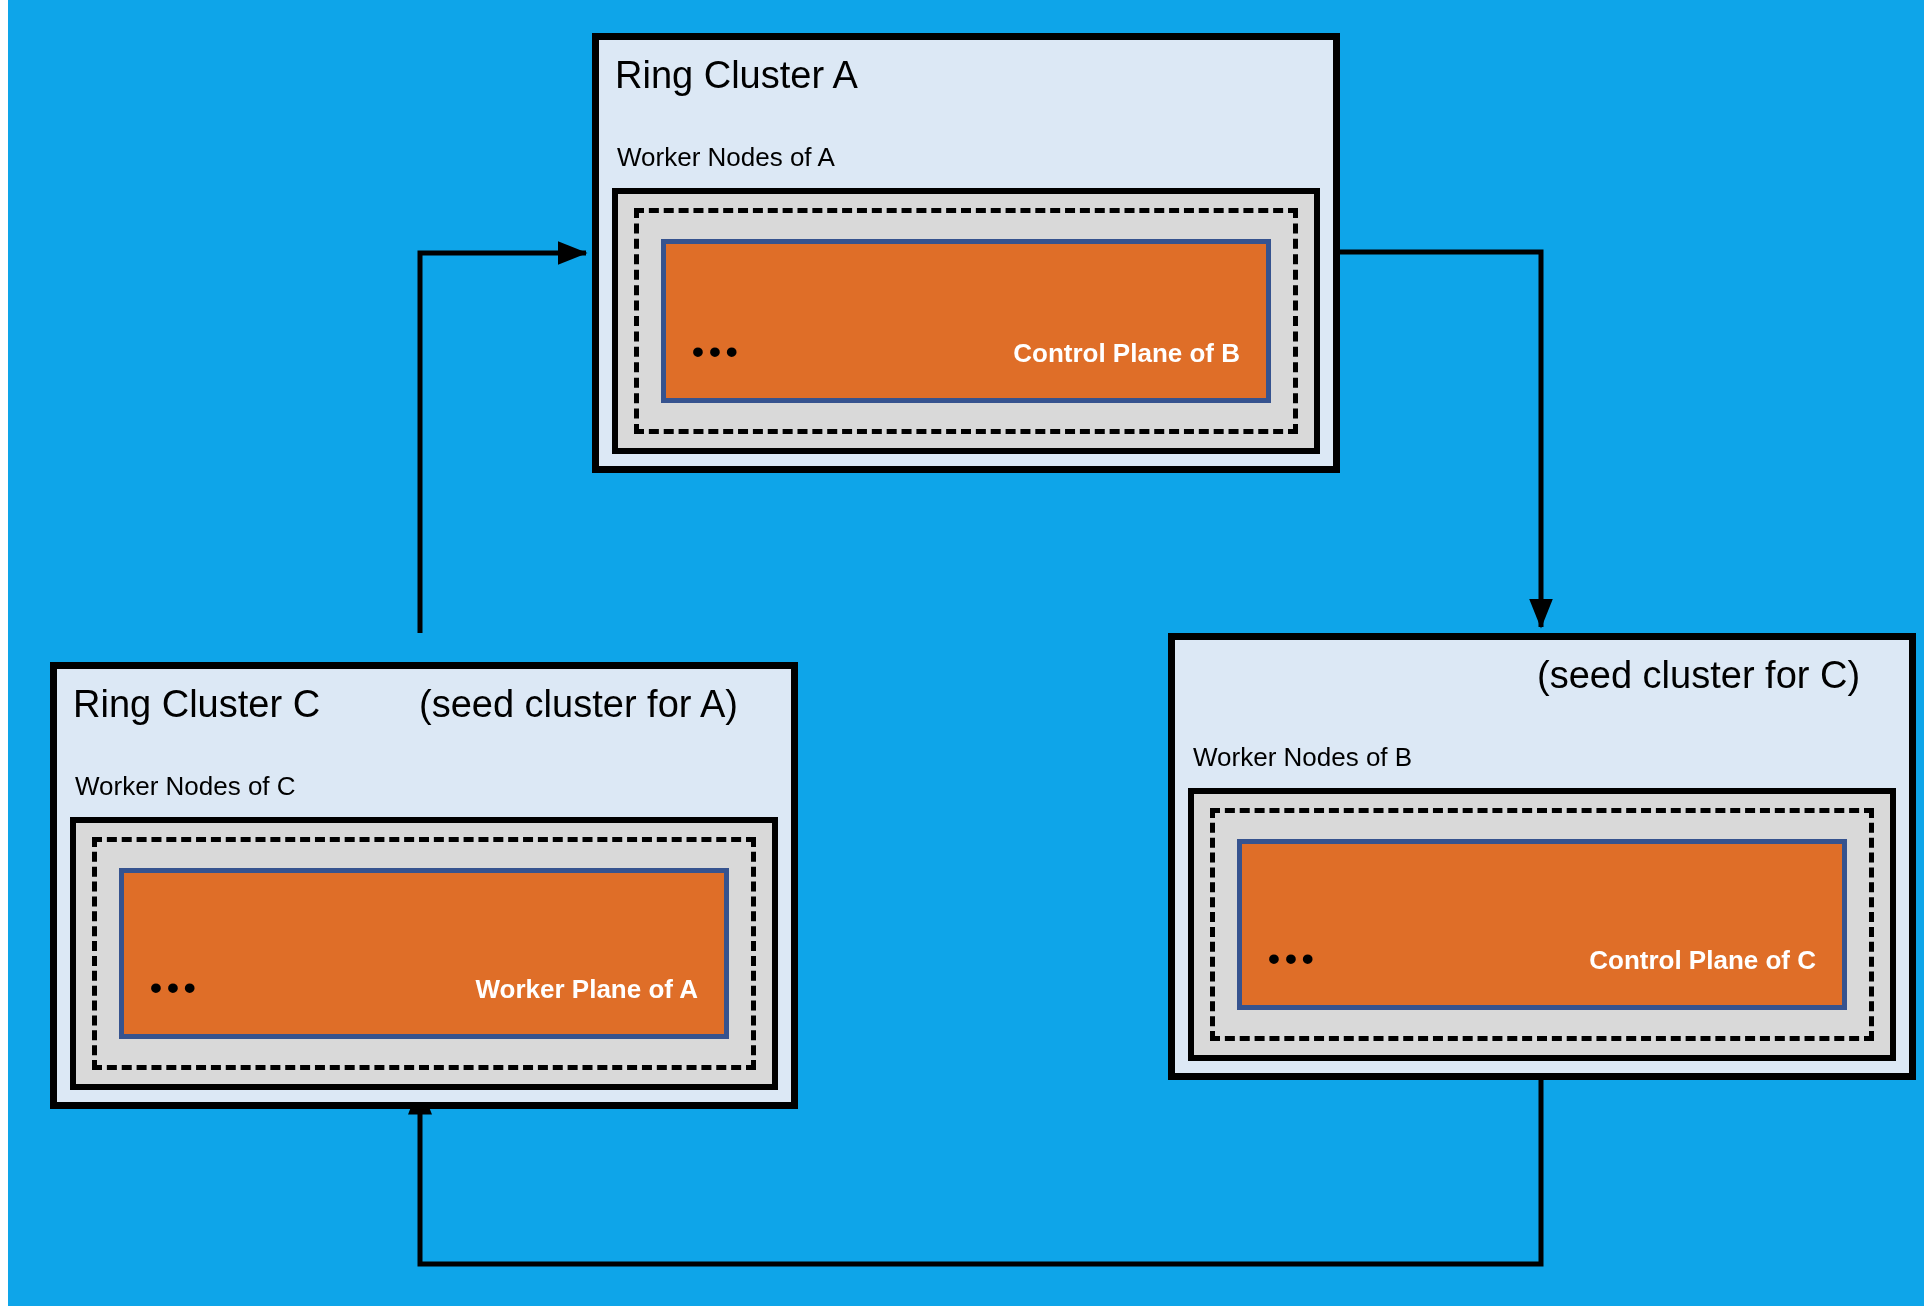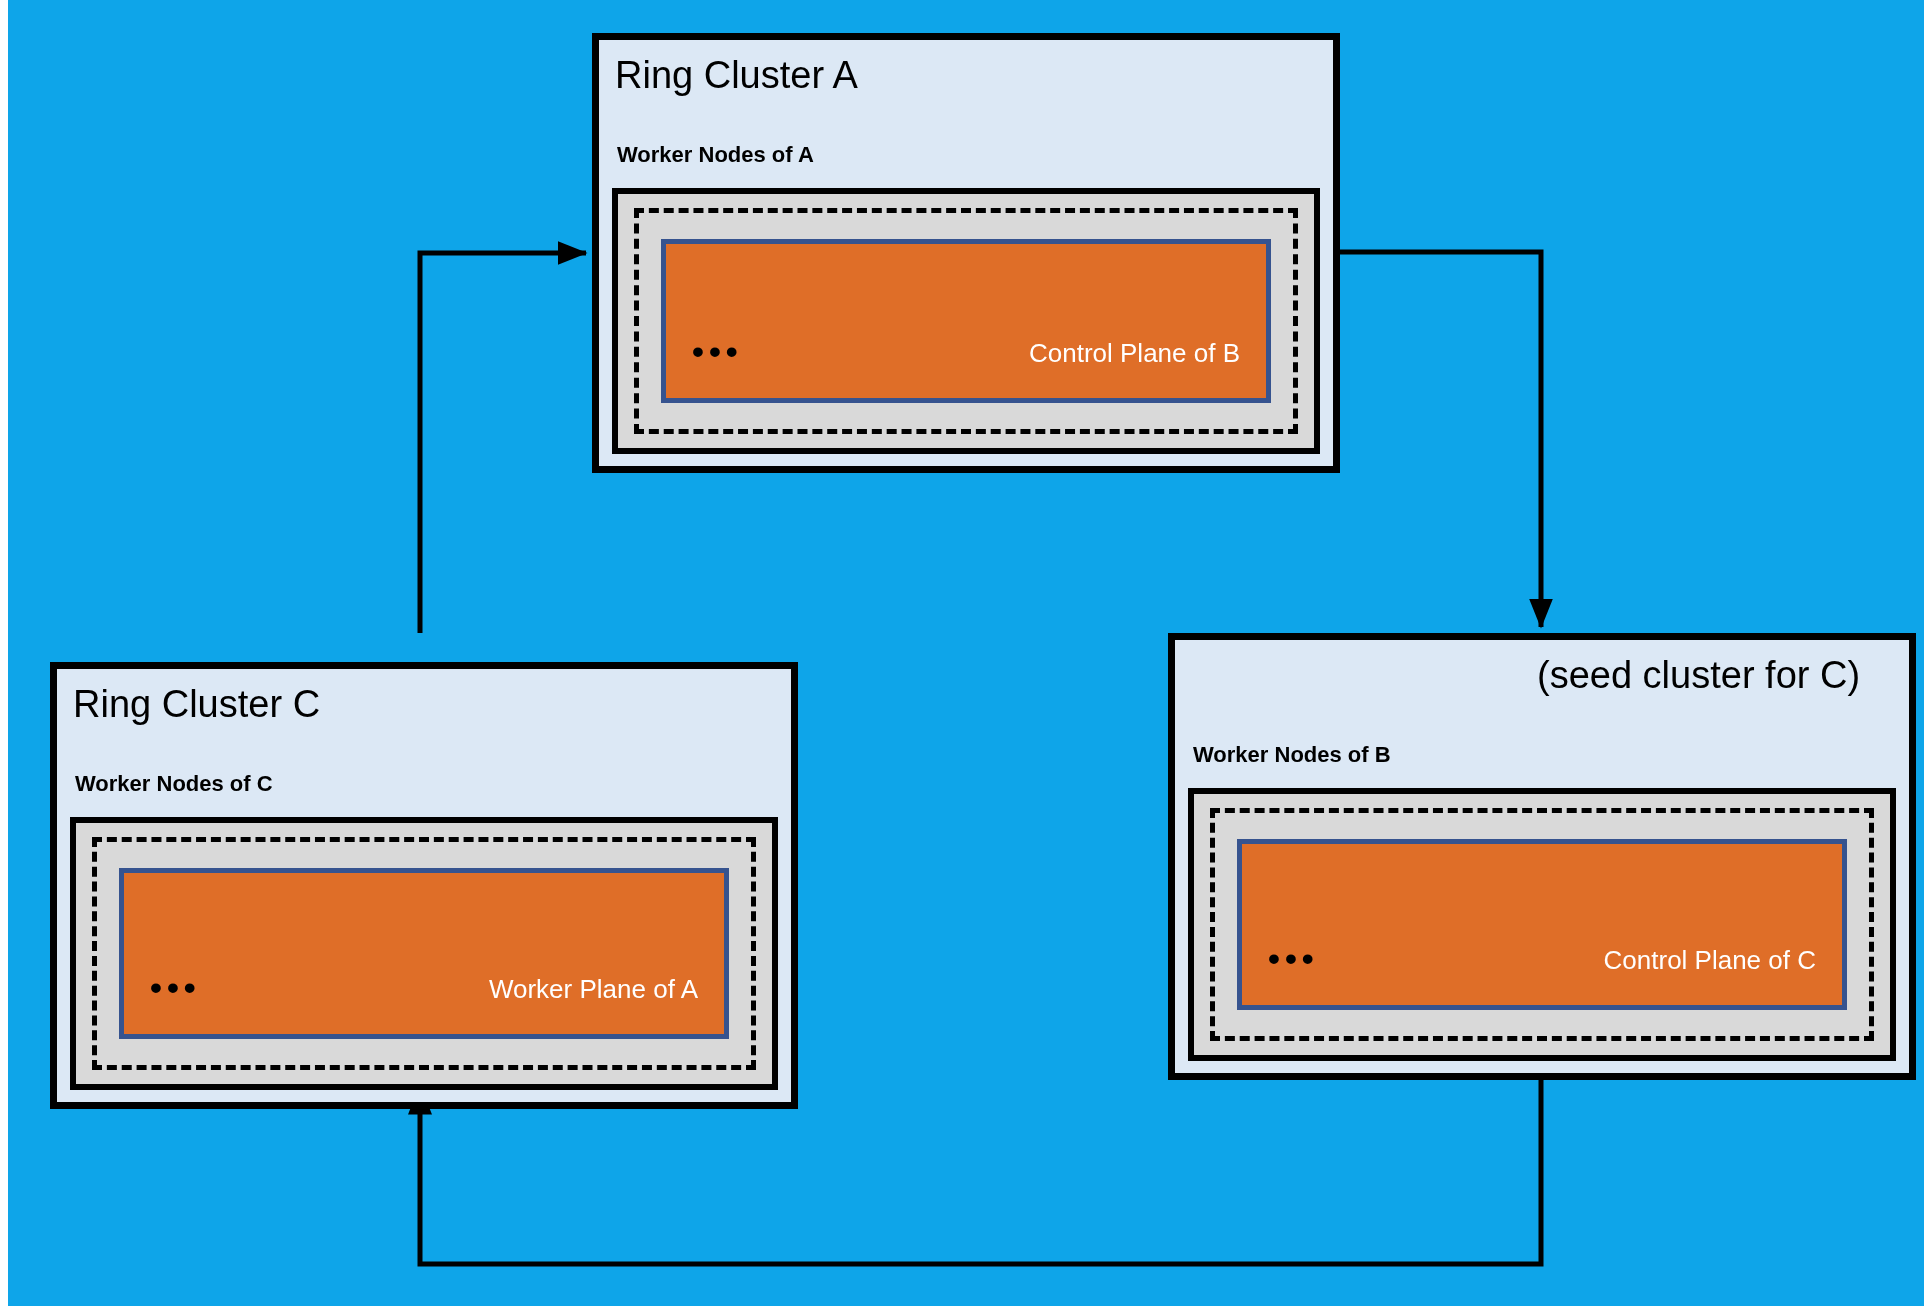--- a/index.html
+++ b/index.html
@@ -50,22 +50,22 @@
     top: 14px;
     left: 362px;
     font-size: 38px;
     color: #000000;
     white-space: nowrap;
   }
   .worker-label {
     position: absolute;
     top: 102px;
     left: 18px;
-    font-size: 22px;
-    font-weight: 700;
+    font-size: 26px;
+    font-weight: 400;
     color: #000000;
     white-space: nowrap;
   }
 
   .worker-box {
     position: absolute;
     left: 13px;
     right: 13px;
     top: 148px;
     bottom: 12px;
@@ -91,21 +91,21 @@
   }
   .dots {
     font-size: 34px;
     font-weight: 700;
     letter-spacing: 5px;
     color: #000000;
     line-height: 1;
   }
   .cp-label {
     font-size: 26px;
-    font-weight: 400;
+    font-weight: 700;
     color: #ffffff;
     line-height: 1.1;
     white-space: nowrap;
     text-align: center;
   }
 </style>
 </head>
 <body>
 
 <div class="canvas">
@@ -142,20 +142,21 @@
         <div class="control-plane">
           <span class="dots">•••</span>
           <span class="cp-label">Control Plane of C</span>
         </div>
       </div>
     </div>
   </div>
 
   <div class="cluster" id="cluster-c">
     <div class="cluster-title">Ring Cluster C</div>
+    <div class="seed-label">(seed cluster for A)</div>
     <div class="worker-label">Worker Nodes of C</div>
     <div class="worker-box">
       <div class="dashed-box">
         <div class="control-plane">
           <span class="dots">•••</span>
           <span class="cp-label">Worker Plane of A</span>
         </div>
       </div>
     </div>
   </div>

